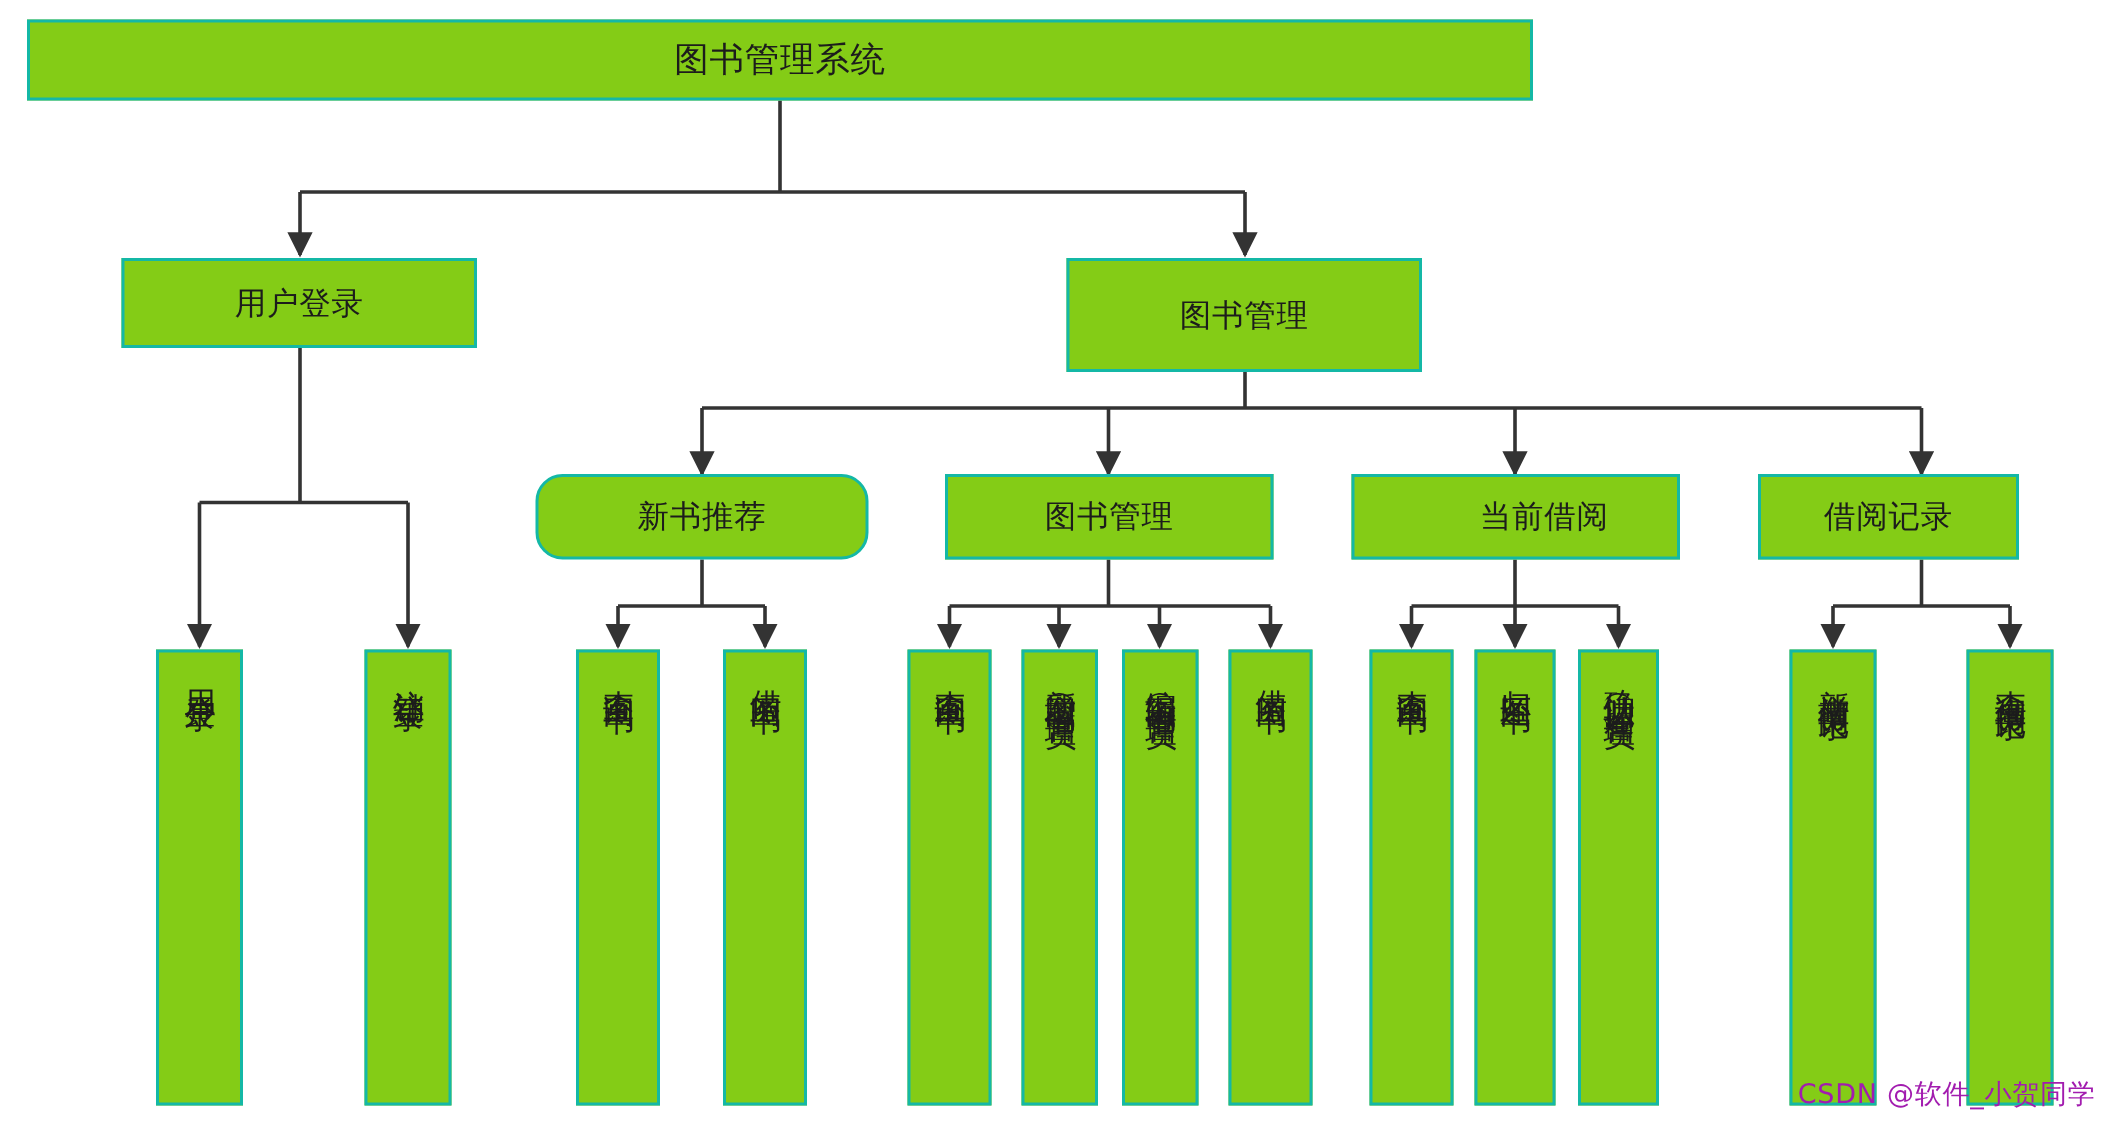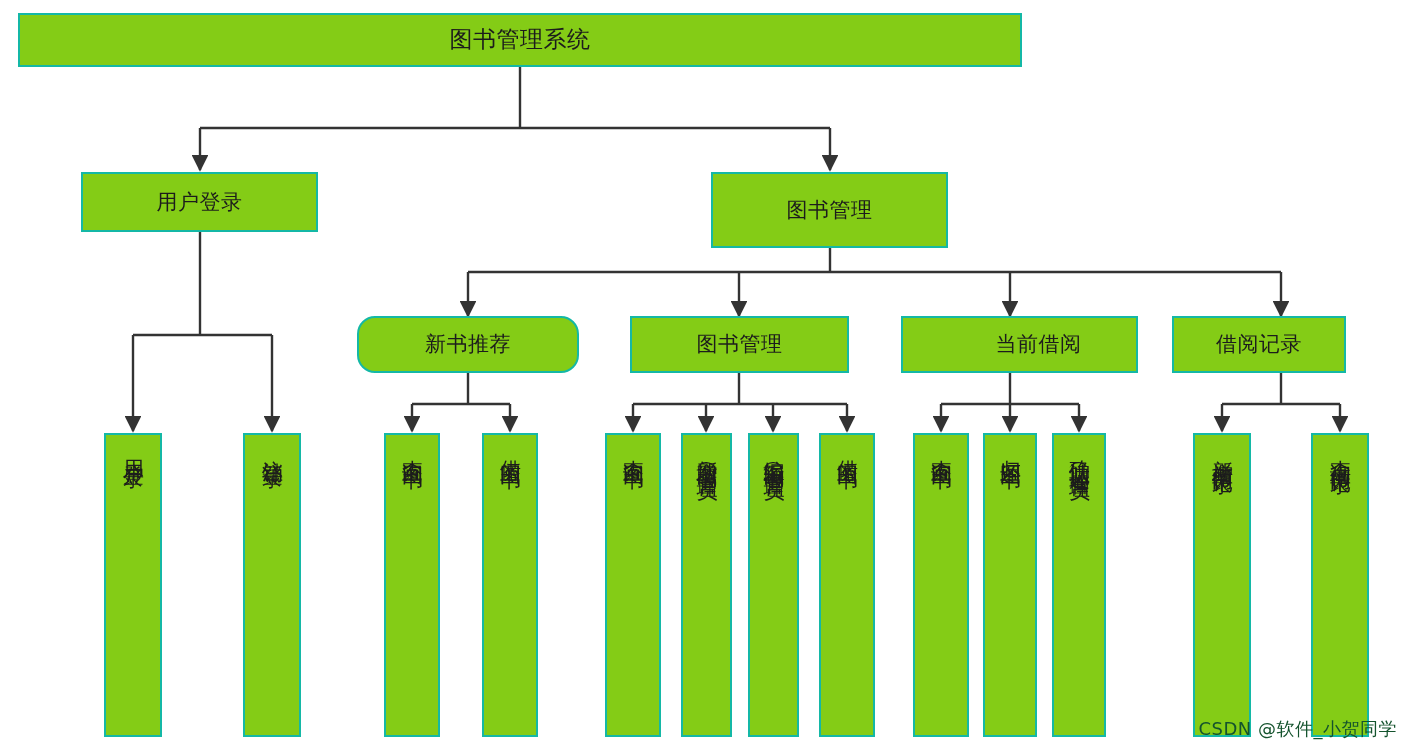--- a/index.html
+++ b/index.html
@@ -59,21 +59,21 @@
     font-size: 21px;
     line-height: 1.28;
     letter-spacing: 3px;
     white-space: nowrap;
   }
   #watermark {
     position: absolute;
     right: 8px;
     bottom: 6px;
     font-size: 18px;
-    color: #14532d;
+    color: #a21caf;
     letter-spacing: 0.5px;
     z-index: 6;
     white-space: nowrap;
     pointer-events: none;
   }
 </style>
 </head>
 <body>
 
 <div id="diagram-root">
@@ -142,21 +142,21 @@
   </div>
 
   <div class="node hbox" style="left:357px; top:316px; width:222px; height:57px;border-radius:18px;">
     <span class="label">新书推荐</span>
   </div>
 
   <div class="node hbox" style="left:630px; top:316px; width:219px; height:57px;">
     <span class="label">图书管理</span>
   </div>
 
-  <div class="node hbox" style="left:901px; top:316px; width:237px; height:57px;padding-left:38px;">
+  <div class="node hbox" style="left:901px; top:316px; width:219px; height:57px;padding-left:38px;">
     <span class="label">当前借阅</span>
   </div>
 
   <div class="node hbox" style="left:1172px; top:316px; width:174px; height:57px;">
     <span class="label">借阅记录</span>
   </div>
 
   <div class="node leaf" style="left:104px; top:433px; width:58px; height:304px;">
     <span class="label">用户登录</span>
   </div>

